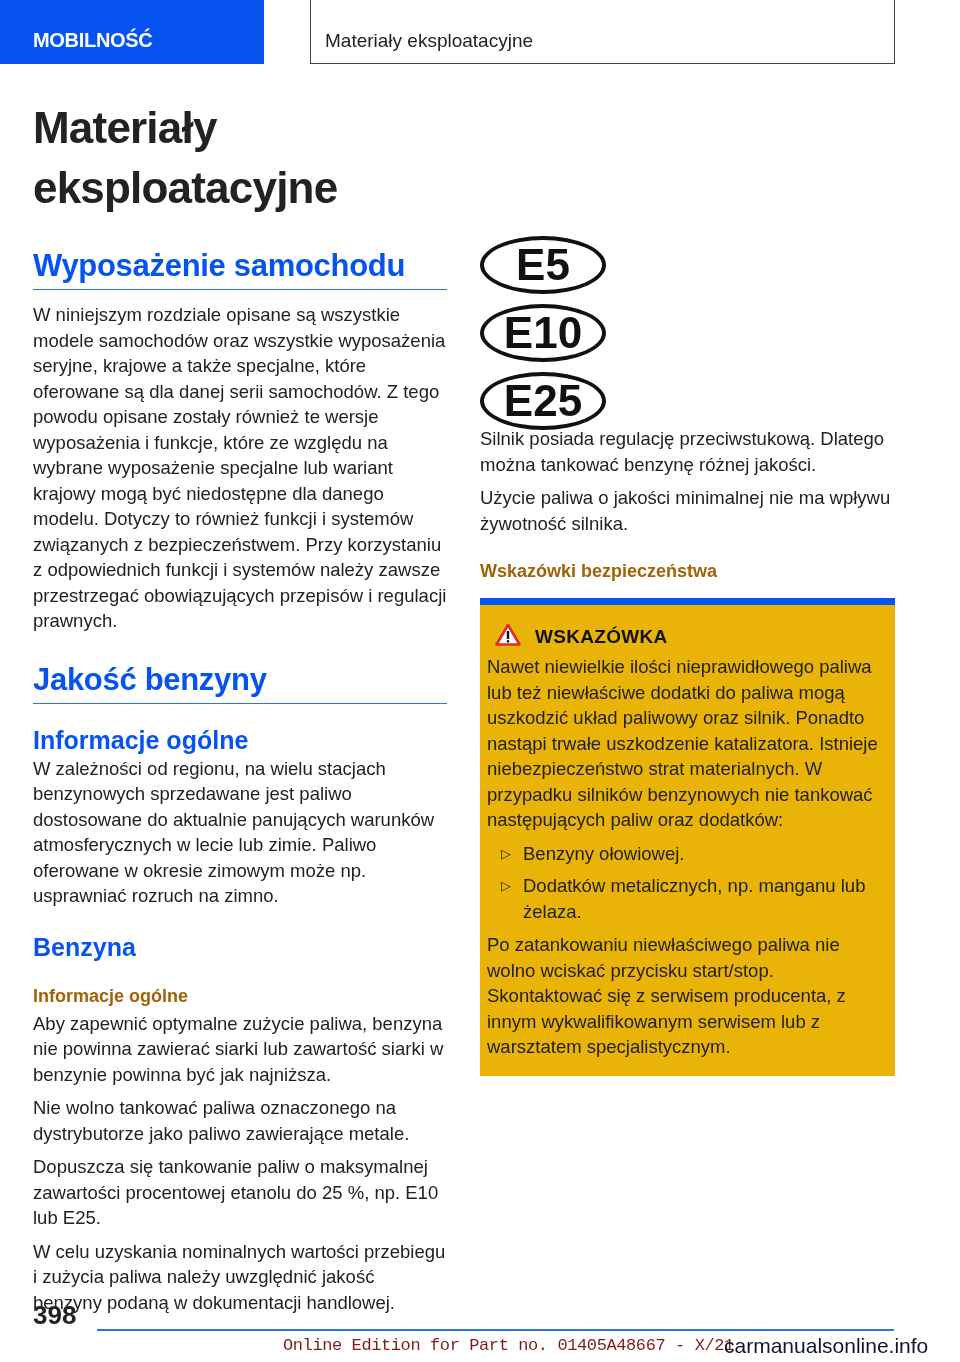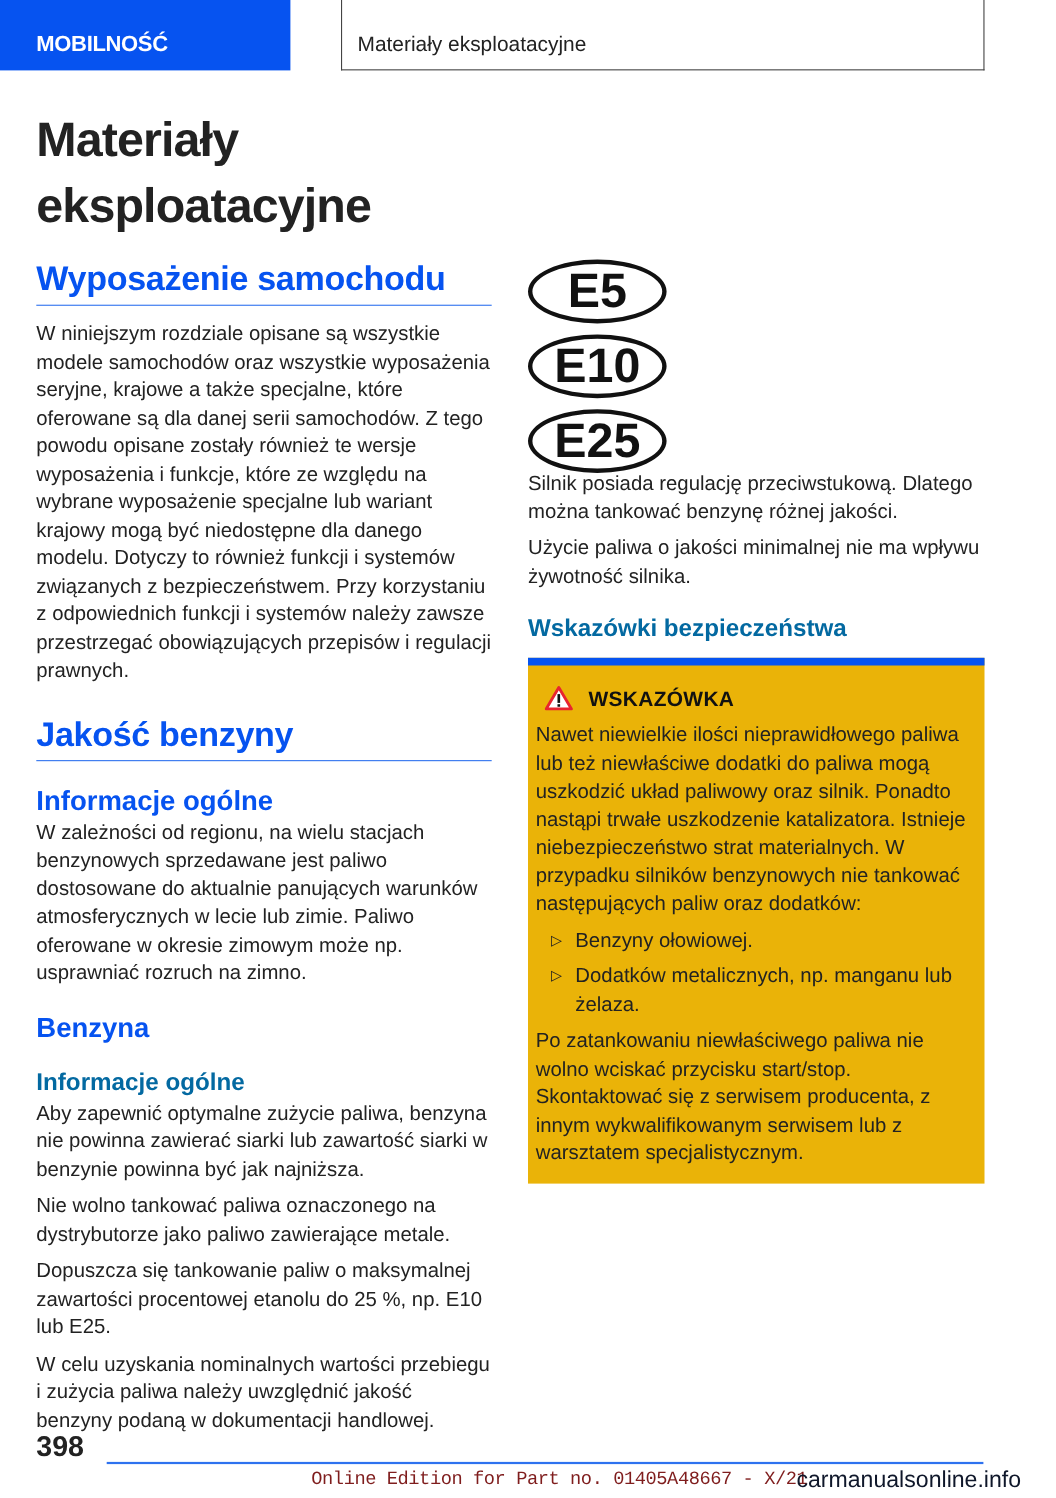--- a/index.html
+++ b/index.html
@@ -28,21 +28,21 @@
     .col-right { left: 480px; top: 236px; width: 415px; }
     h1 {
       margin: 0; font-size: 44px; font-weight: bold; color: #222; letter-spacing: -0.8px;
       line-height: 60px;
     }
     h2 {
       margin: 0; font-size: 31px; font-weight: bold; color: #0653f0; letter-spacing: -0.3px;
       line-height: 40px; padding-bottom: 3px; border-bottom: 1.5px solid #2e72ef;
     }
     h3 { margin: 0; font-size: 25px; font-weight: bold; color: #0653f0; line-height: 32px; }
-    h4 { margin: 0; font-size: 22px; font-weight: bold; color: #0369a1; line-height: 30px; }
+    h4 { margin: 0; font-size: 18px; font-weight: bold; color: #a16207; line-height: 30px; }
     p { margin: 0 0 8px 0; font-size: 18.5px; line-height: 25.5px; color: #222; }
     .badges { display: flex; gap: 10px; margin-left: 0; height: 140px; flex-direction: column; }
     .badge {
       width: 126px; height: 126px; border: 4px solid #111; border-radius: 50%;
       display: flex; align-items: center; justify-content: center;
       font-weight: bold; font-size: 44px; color: #111; box-sizing: border-box;
     }
     .warn {
       position: absolute; left: 480px; top: 598px; width: 415px; height: 478px;
       background: #eab308; border-top: 7px solid #0653f0; box-sizing: border-box;
@@ -71,21 +71,21 @@
 
 <div class="hdr-blue">
   <span>MOBILNOŚĆ</span>
 </div>
 <div class="hdr-box">
   <span>Materiały eksploatacyjne</span>
 </div>
 
 <div class="col col-left">
   <h1>Materiały eksploatacyjne</h1>
-  <h2 style="margin-top:16px;">Wyposażenie samochodu</h2>
+  <h2 style="margin-top:28px;">Wyposażenie samochodu</h2>
   <p style="margin-top:12px;">W niniejszym rozdziale opisane są wszystkie modele samochodów oraz wszystkie wyposażenia seryjne, krajowe a także specjalne, które oferowane są dla danej serii samochodów. Z tego powodu opisane zostały również te wersje wyposażenia i funkcje, które ze względu na wybrane wyposażenie specjalne lub wariant krajowy mogą być niedostępne dla danego modelu. Dotyczy to również funkcji i systemów związanych z bezpieczeństwem. Przy korzystaniu z odpowiednich funkcji i systemów należy zawsze przestrzegać obowiązujących przepisów i regulacji prawnych.</p>
 
   <h2 style="margin-top:26px;">Jakość benzyny</h2>
   <h3 style="margin-top:20px;">Informacje ogólne</h3>
   <p>W zależności od regionu, na wielu stacjach benzynowych sprzedawane jest paliwo dostosowane do aktualnie panujących warunków atmosferycznych w lecie lub zimie. Paliwo oferowane w okresie zimowym może np. usprawniać rozruch na zimno.</p>
 
   <h3 style="margin-top:22px;">Benzyna</h3>
   <h4 style="margin-top:18px;">Informacje ogólne</h4>
   <p>Aby zapewnić optymalne zużycie paliwa, benzyna nie powinna zawierać siarki lub zawartość siarki w benzynie powinna być jak najniższa.</p>
   <p>Nie wolno tankować paliwa oznaczonego na dystrybutorze jako paliwo zawierające metale.</p>

